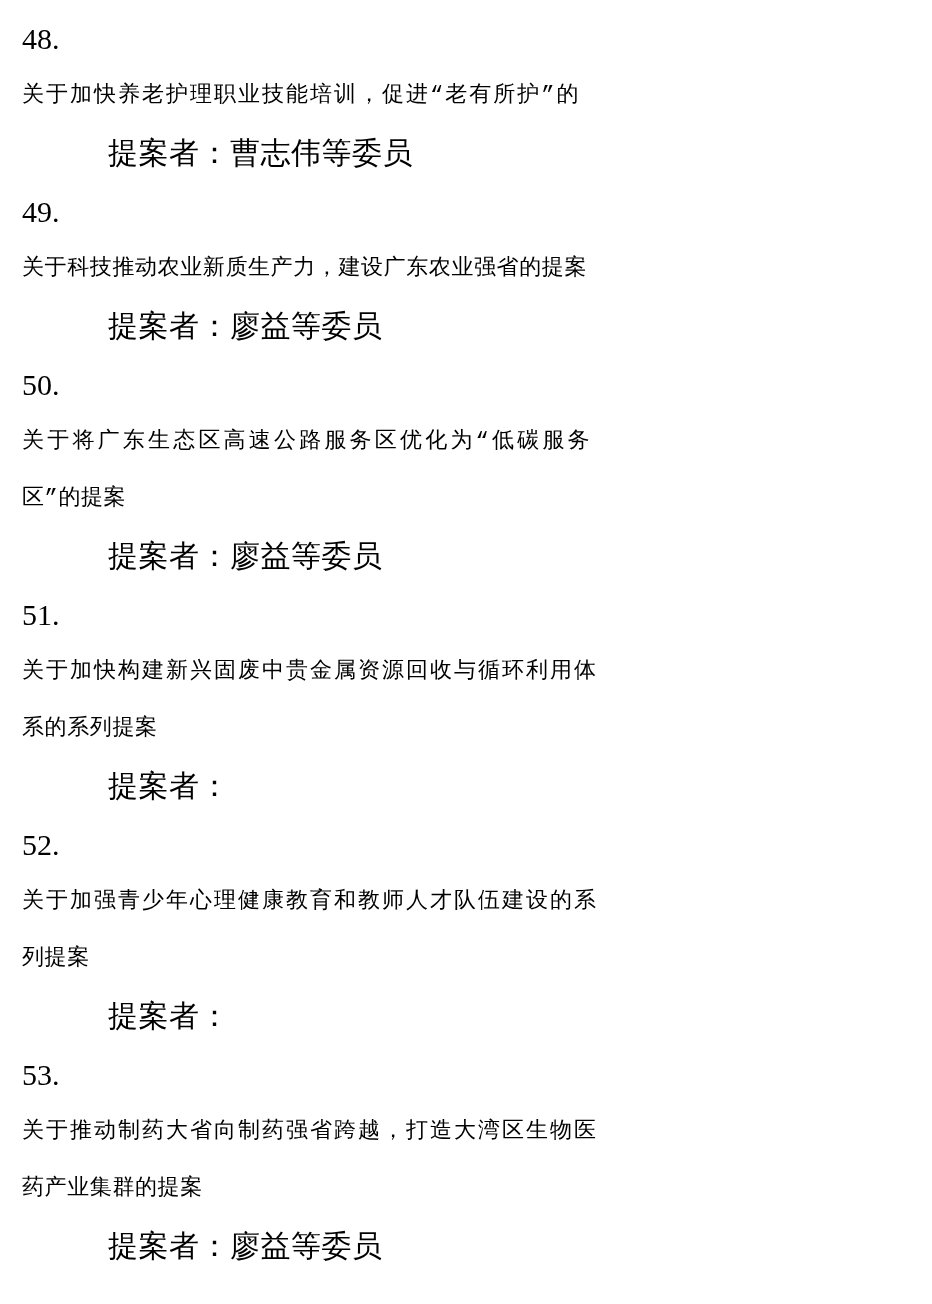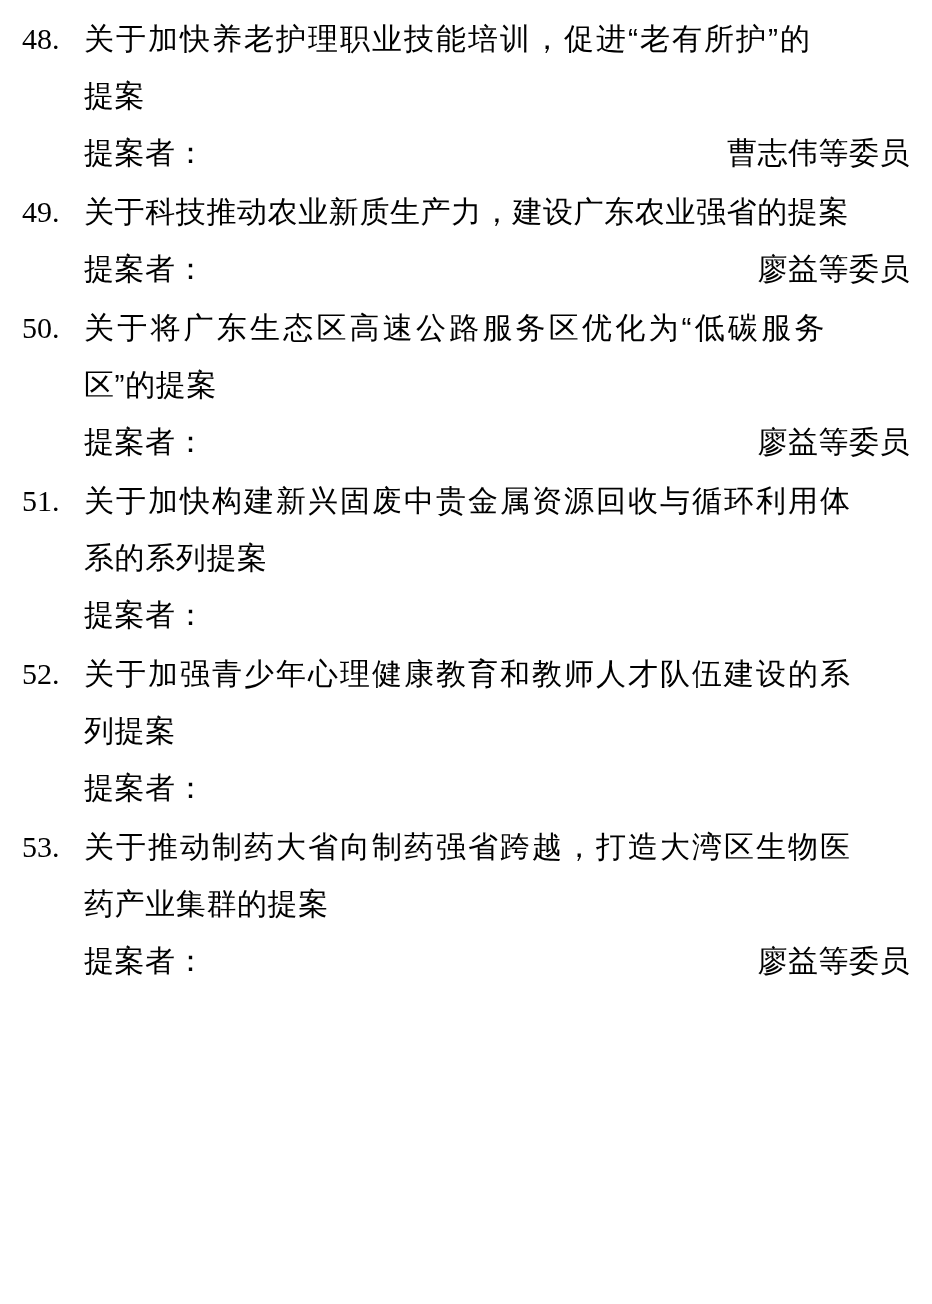--- a/index.html
+++ b/index.html
@@ -23,52 +23,52 @@
   }
   .doc-body {
     padding: 10px 22px 0 22px;
   }
   .entry {
     margin-bottom: 2px;
   }
   
   .title-row {
     display: flex;
-    align-items: flex-end;
+    align-items: flex-start;
+    flex-direction: column;
   }
   .num {
     flex: 0 0 auto;
     width: 62px;
     font-size: 30px;
     line-height: 57px;
     letter-spacing: 0px;
     text-align: left;
     font-family: "Liberation Serif", "DejaVu Serif", serif;
   }
   .title-text {
     flex: 1 1 auto;
-    font-size: 30px;
+    font-size: 22px;
     line-height: 57px;
     text-align: justify;
     text-justify: inter-ideograph;
     letter-spacing: 0.6px;
-    font-family: Liberation Sans, sans-serif;
+    font-family: Liberation Mono, monospace;
   }
   .title-text.loose {
     letter-spacing: 3.2px;
   }
   .title-text.loose2 {
     letter-spacing: 2.0px;
   }
   
   .prop-row {
     display: flex;
     align-items: flex-start;
-    margin-left: 62px;
-    text-align: right;
+    margin-left: 86px;
   }
   .prop-label {
     flex: 0 0 auto;
     font-size: 30px;
     line-height: 57px;
     letter-spacing: 0.5px;
     white-space: nowrap;
     font-family: "DejaVu Serif", "Liberation Serif", serif;
   }
   .prop-names {
@@ -89,24 +89,20 @@
 </head>
 <body>
 
 <div class="page">
   <div class="doc-body">
 
     <div class="entry">
       <div class="title-row">
         <span class="num">48.</span>
         <span class="title-text loose2">关于加快养老护理职业技能培训，促进“老有所护”的</span>
-      </div>
-      <div class="title-row">
-        <span class="num"></span>
-        <span class="title-text">提案</span>
       </div>
       <div class="prop-row">
         <span class="prop-label">提案者：</span>
         <span class="prop-names">
           <span class="nline">曹志伟等委员</span>
         </span>
       </div>
     </div>
 
     <div class="entry">

